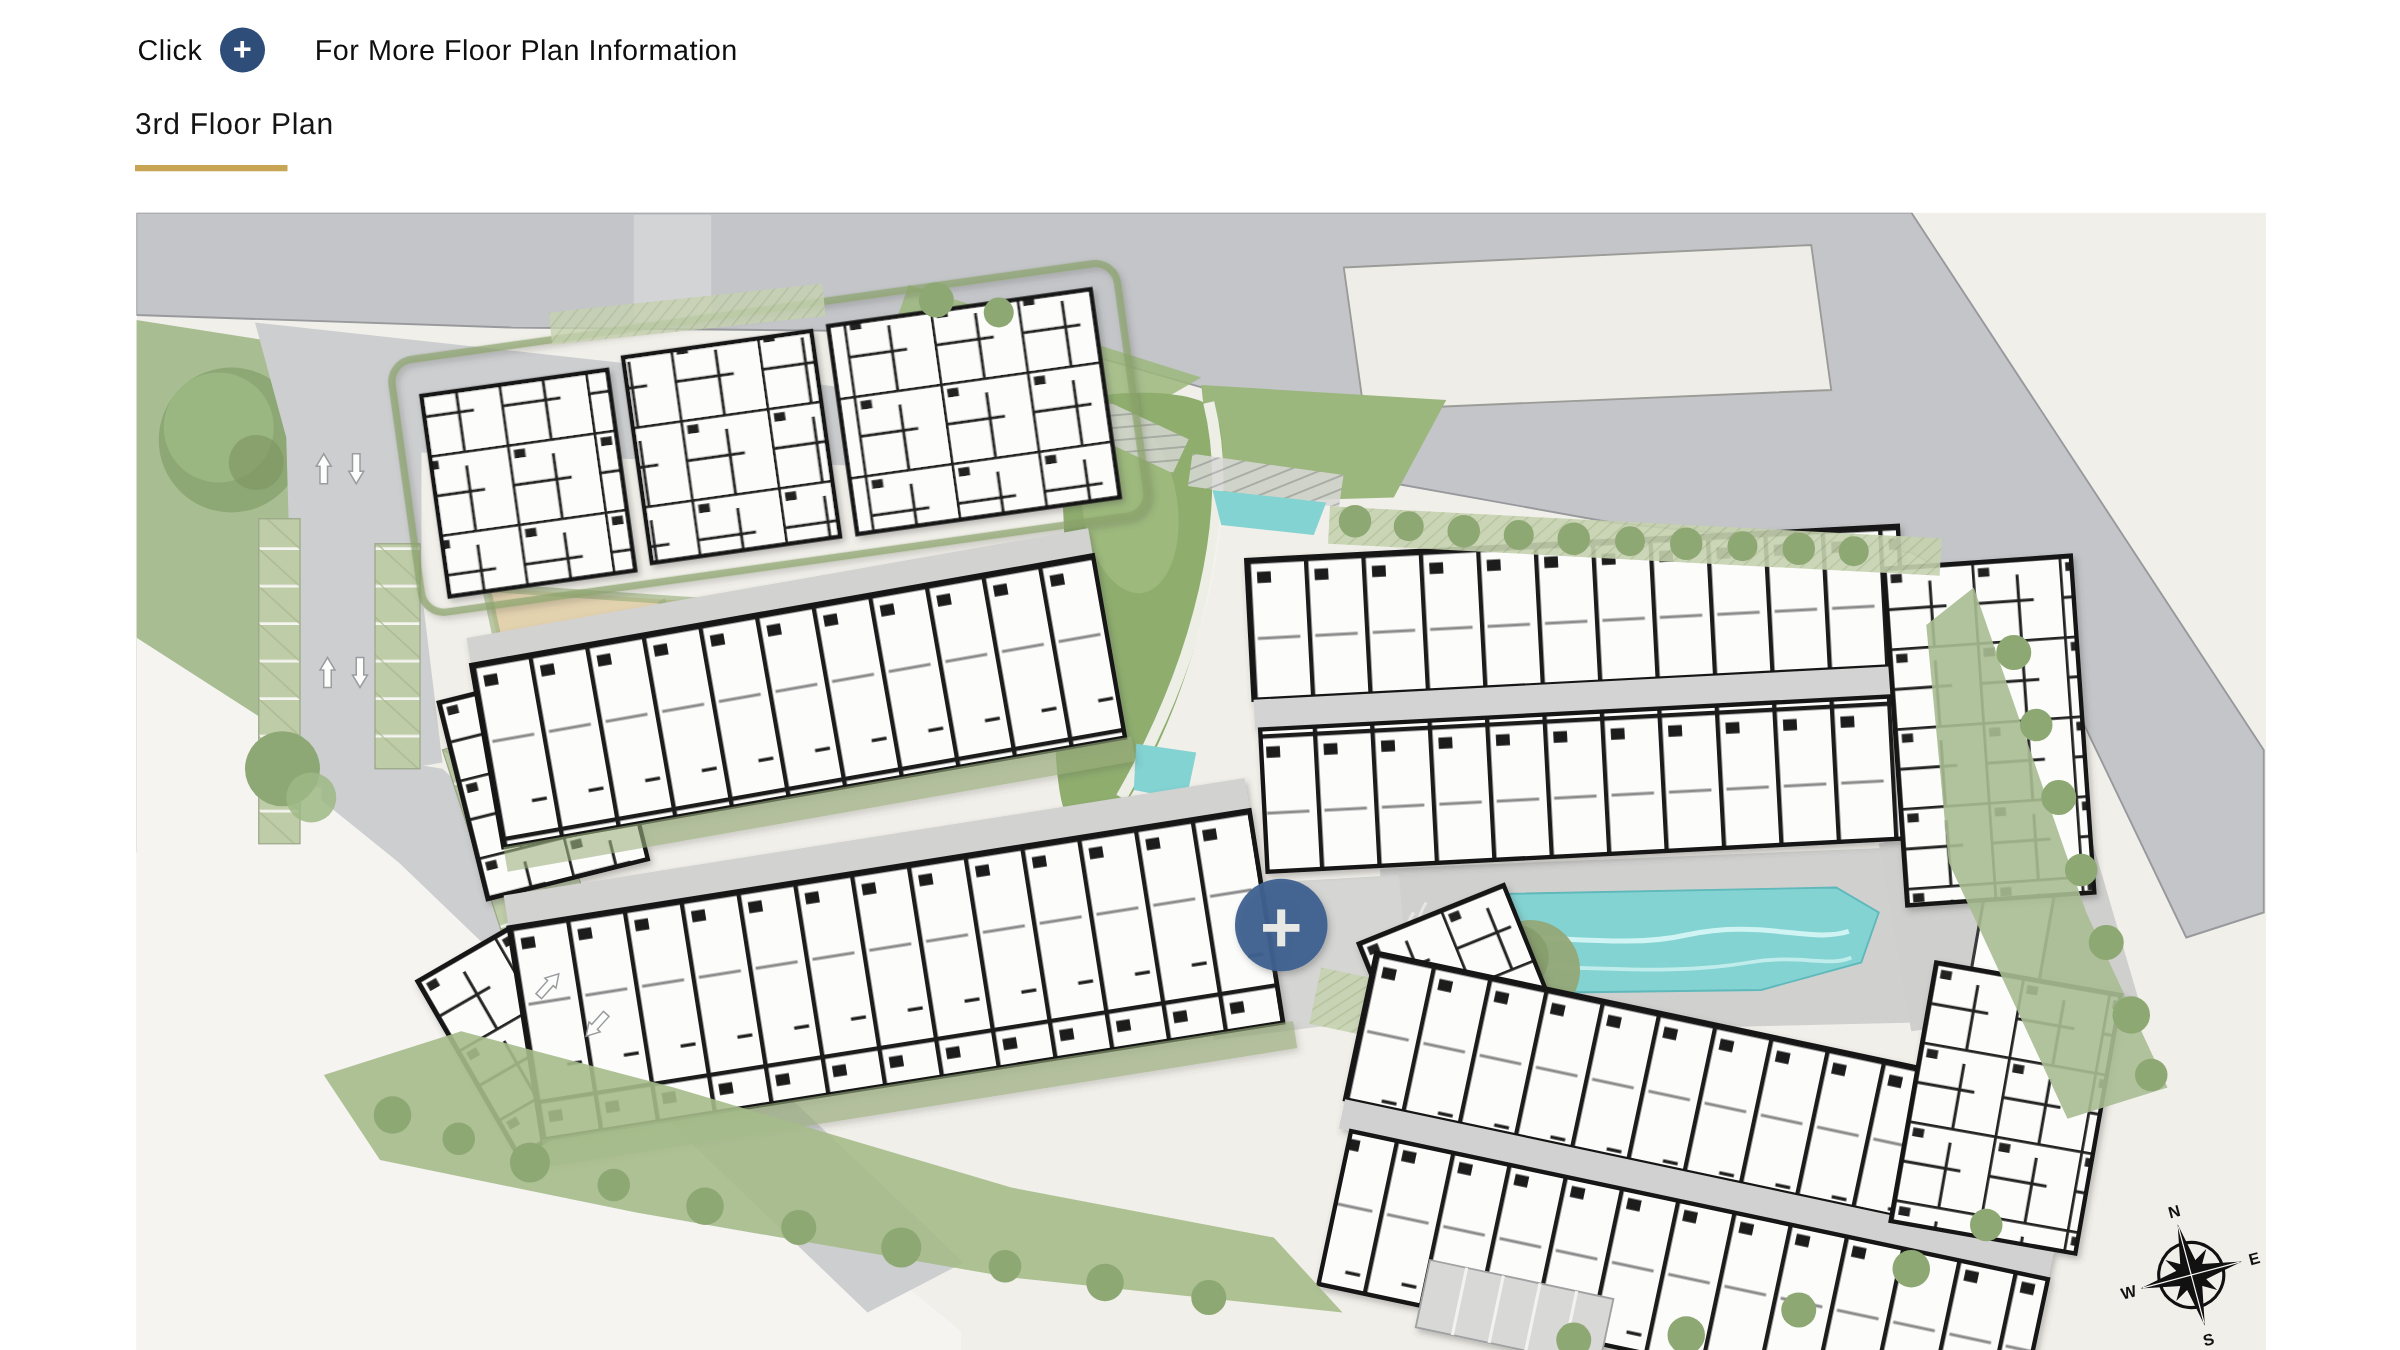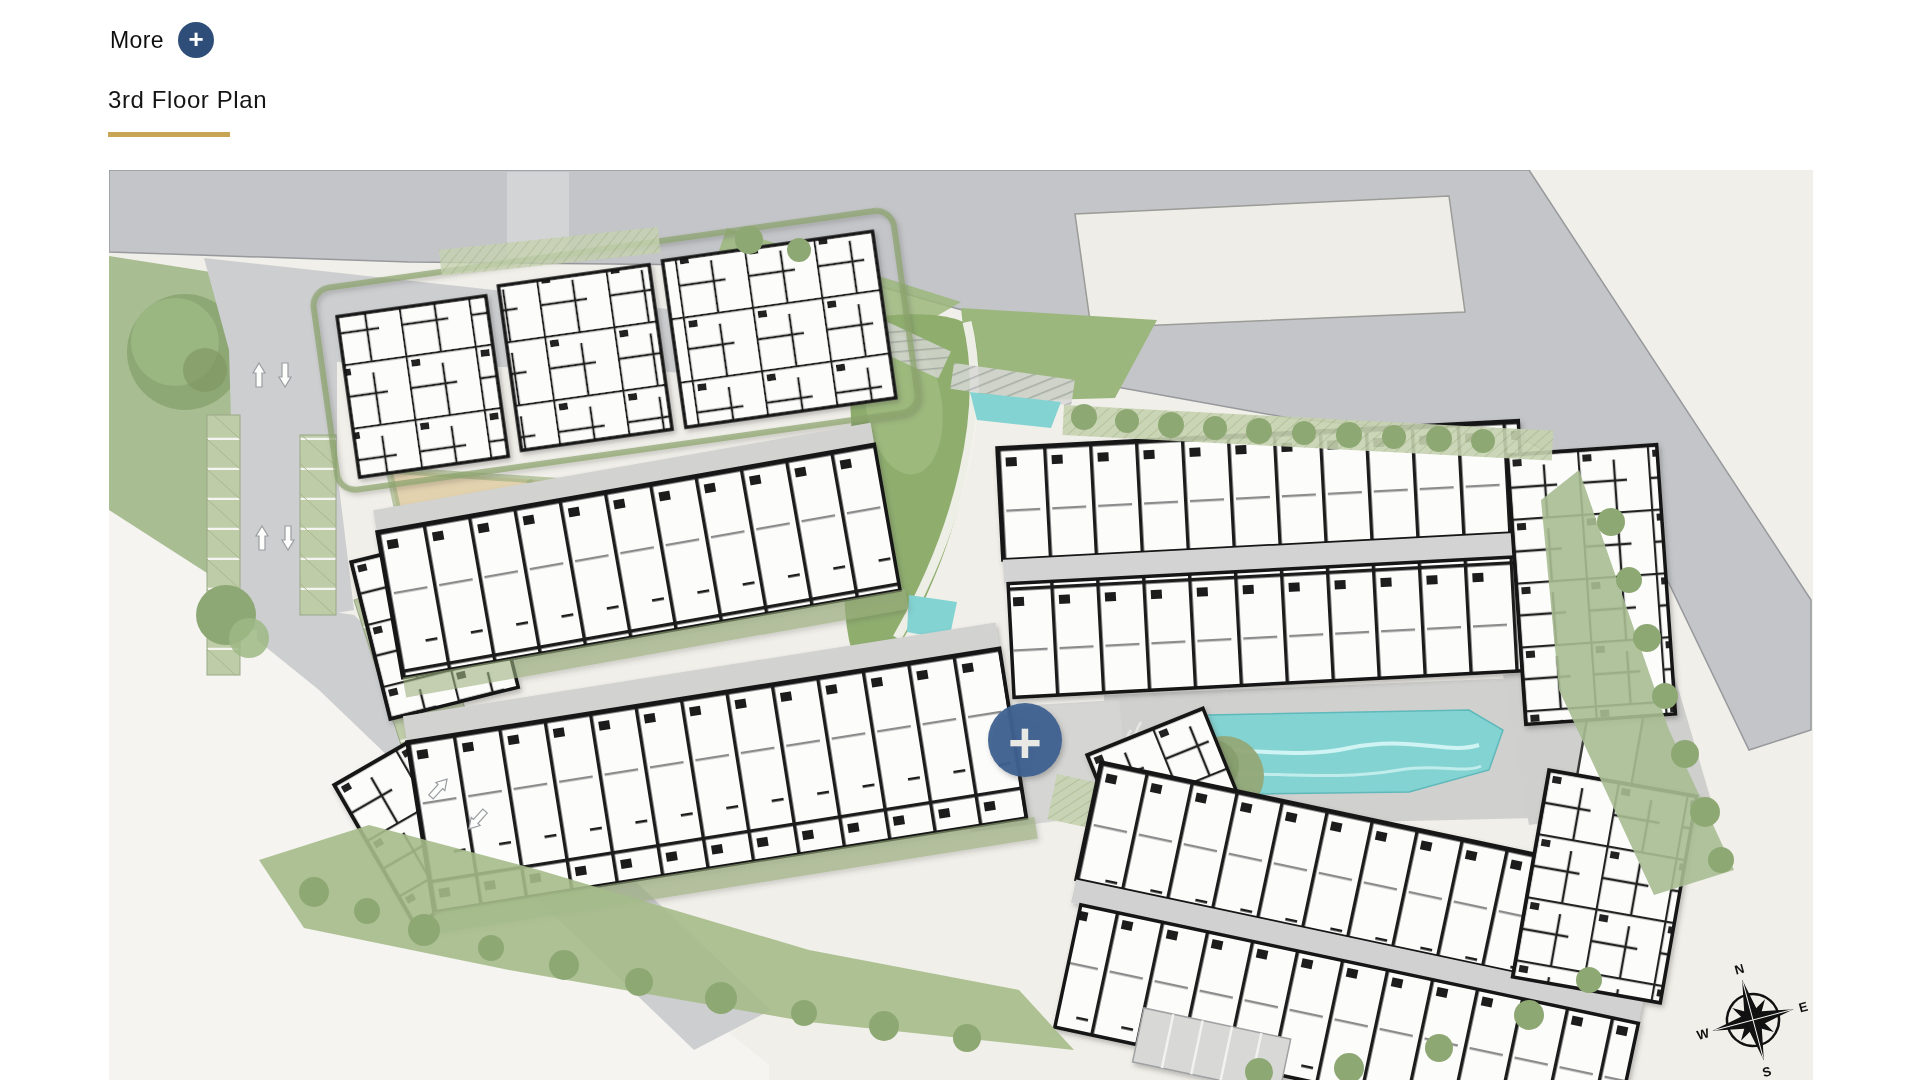--- a/index.html
+++ b/index.html
@@ -28,24 +28,25 @@
   .plan-wrap { position:absolute; left:109px; top:170px; width:1704px; height:910px;
                overflow:hidden; }
   svg text { font-family:"Liberation Sans", sans-serif; }
 </style>
 </head>
 <body>
 
 <div class="page">
 
   <div class="hint-row">
-    <span class="hint-click">More</span>
+    <span class="hint-click">Click</span>
     <button class="plus-badge">
       <span>+</span>
     </button>
+    <span class="hint-info">For More Floor Plan Information</span>
   </div>
 
   <h1 class="title">3rd Floor Plan</h1>
   <div class="title-underline"></div>
 
   <div class="plan-wrap">
   <svg width="1704" height="910" viewBox="0 0 1704 910">
     <defs>
       <pattern id="pRooms" width="70" height="64" patternUnits="userSpaceOnUse">
         <rect width="70" height="64" fill="#fcfcfb"></rect>

